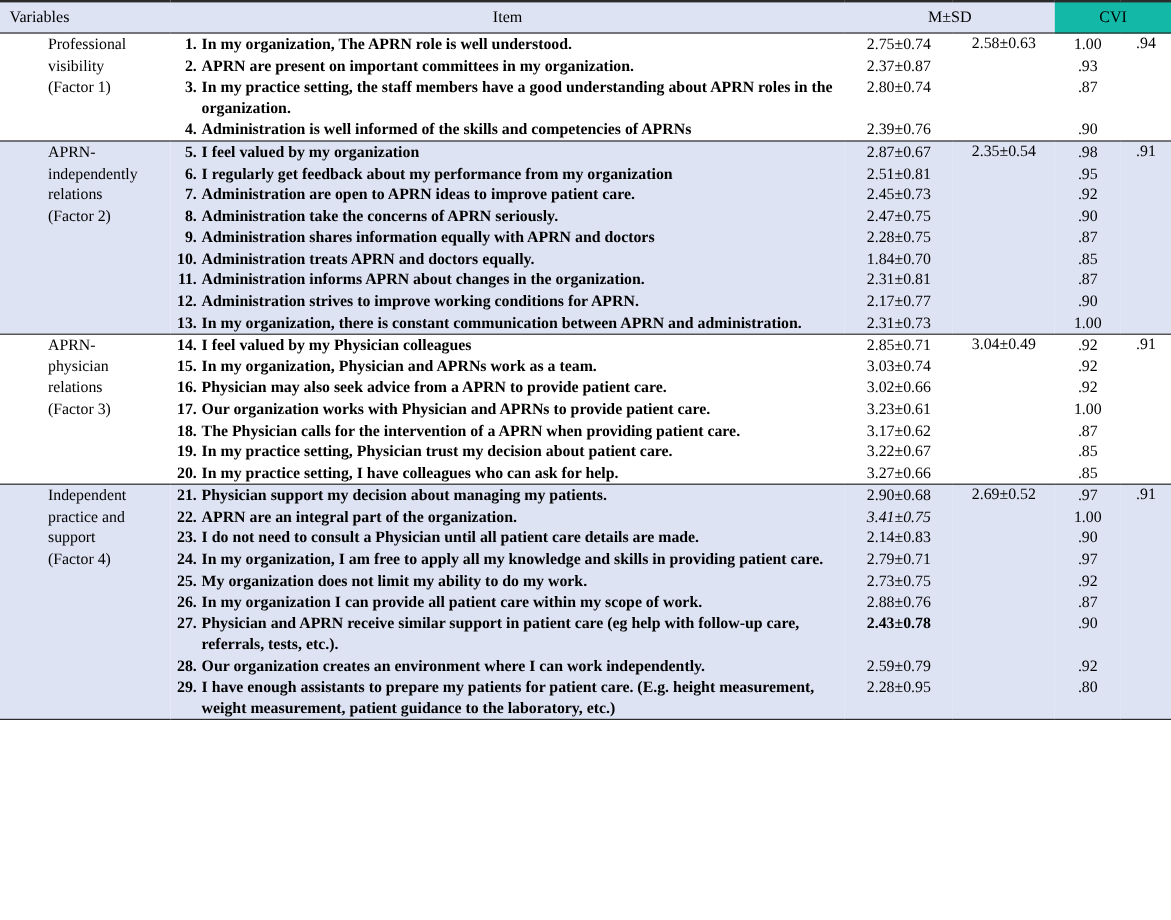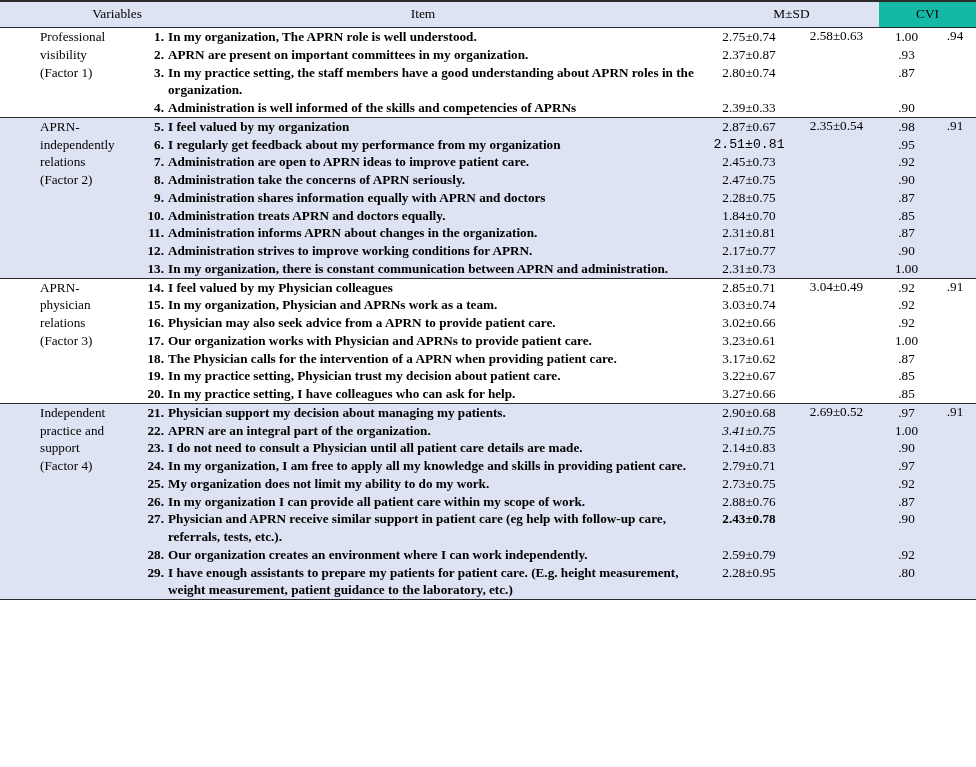--- a/index.html
+++ b/index.html
@@ -40,21 +40,21 @@
   .rule-top { border-top: 2.2px solid #2b2b2b; }
   .rule-mid { border-bottom: 1.1px solid #2b2b2b; }
   .rule-bot { border-bottom: 2.2px solid #2b2b2b; }
 
   
   tr.head td {
     text-align: center;
     padding: 4px 0 5px 0;
     font-size: 13.4px;
   }
-  tr.head td.var-h { text-align: right; padding-left: 8px; }
+  tr.head td.var-h { text-align: left; padding-left: 8px; }
   .head-span-cvi { text-align: center; }
 
   
   .block td { padding-top: 5px; padding-bottom: 7px; }
   .block.shade td { background: #dde3f3; }
 
   .var-cell {
     padding-left: 8px;
     padding-right: 4px;
     line-height: 1.34;
@@ -138,21 +138,21 @@
               <li><span class="num">2.</span><span>APRN are present on important committees in my organization.</span></li>
               <li><span class="num">3.</span><span>In my practice setting, the staff members have a good understanding about APRN roles in the organization.</span></li>
               <li><span class="num">4.</span><span>Administration is well informed of the skills and competencies of APRNs</span></li>
             </ul>
           </td>
           <td class="num-cell">
             <ul class="vals">
               <li style="height: 17.75px;">2.75±0.74</li>
               <li style="height: 17.75px;">2.37±0.87</li>
               <li style="height: 35.5px;">2.80±0.74</li>
-              <li style="height: 17.75px;">2.39±0.33</li>
+              <li style="height: 17.75px;">2.39±0.76</li>
             </ul>
           </td>
           <td class="num-cell">2.58±0.63</td>
           <td class="cvi-cell">
             <ul class="vals">
               <li style="height: 17.75px;">1.00</li>
               <li style="height: 17.75px;">.93</li>
               <li style="height: 35.5px;">.87</li>
               <li style="height: 17.75px;">.90</li>
             </ul>
@@ -177,21 +177,21 @@
               <li><span class="num">9.</span><span>Administration shares information equally with APRN and doctors</span></li>
               <li><span class="num">10.</span><span>Administration treats APRN and doctors equally.</span></li>
               <li><span class="num">11.</span><span>Administration informs APRN about changes in the organization.</span></li>
               <li><span class="num">12.</span><span>Administration strives to improve working conditions for APRN.</span></li>
               <li><span class="num">13.</span><span>In my organization, there is constant communication between APRN and administration.</span></li>
             </ul>
           </td>
           <td class="num-cell">
             <ul class="vals">
               <li style="height: 17.75px;">2.87±0.67</li>
-              <li style="height: 17.75px; font-family: Liberation Mono, monospace;">2.51±0.81</li>
+              <li style="height: 17.75px;">2.51±0.81</li>
               <li style="height: 17.75px;">2.45±0.73</li>
               <li style="height: 17.75px;">2.47±0.75</li>
               <li style="height: 17.75px;">2.28±0.75</li>
               <li style="height: 17.75px;">1.84±0.70</li>
               <li style="height: 17.75px;">2.31±0.81</li>
               <li style="height: 17.75px;">2.17±0.77</li>
               <li style="height: 17.75px;">2.31±0.73</li>
             </ul>
           </td>
           <td class="num-cell">2.35±0.54</td>

